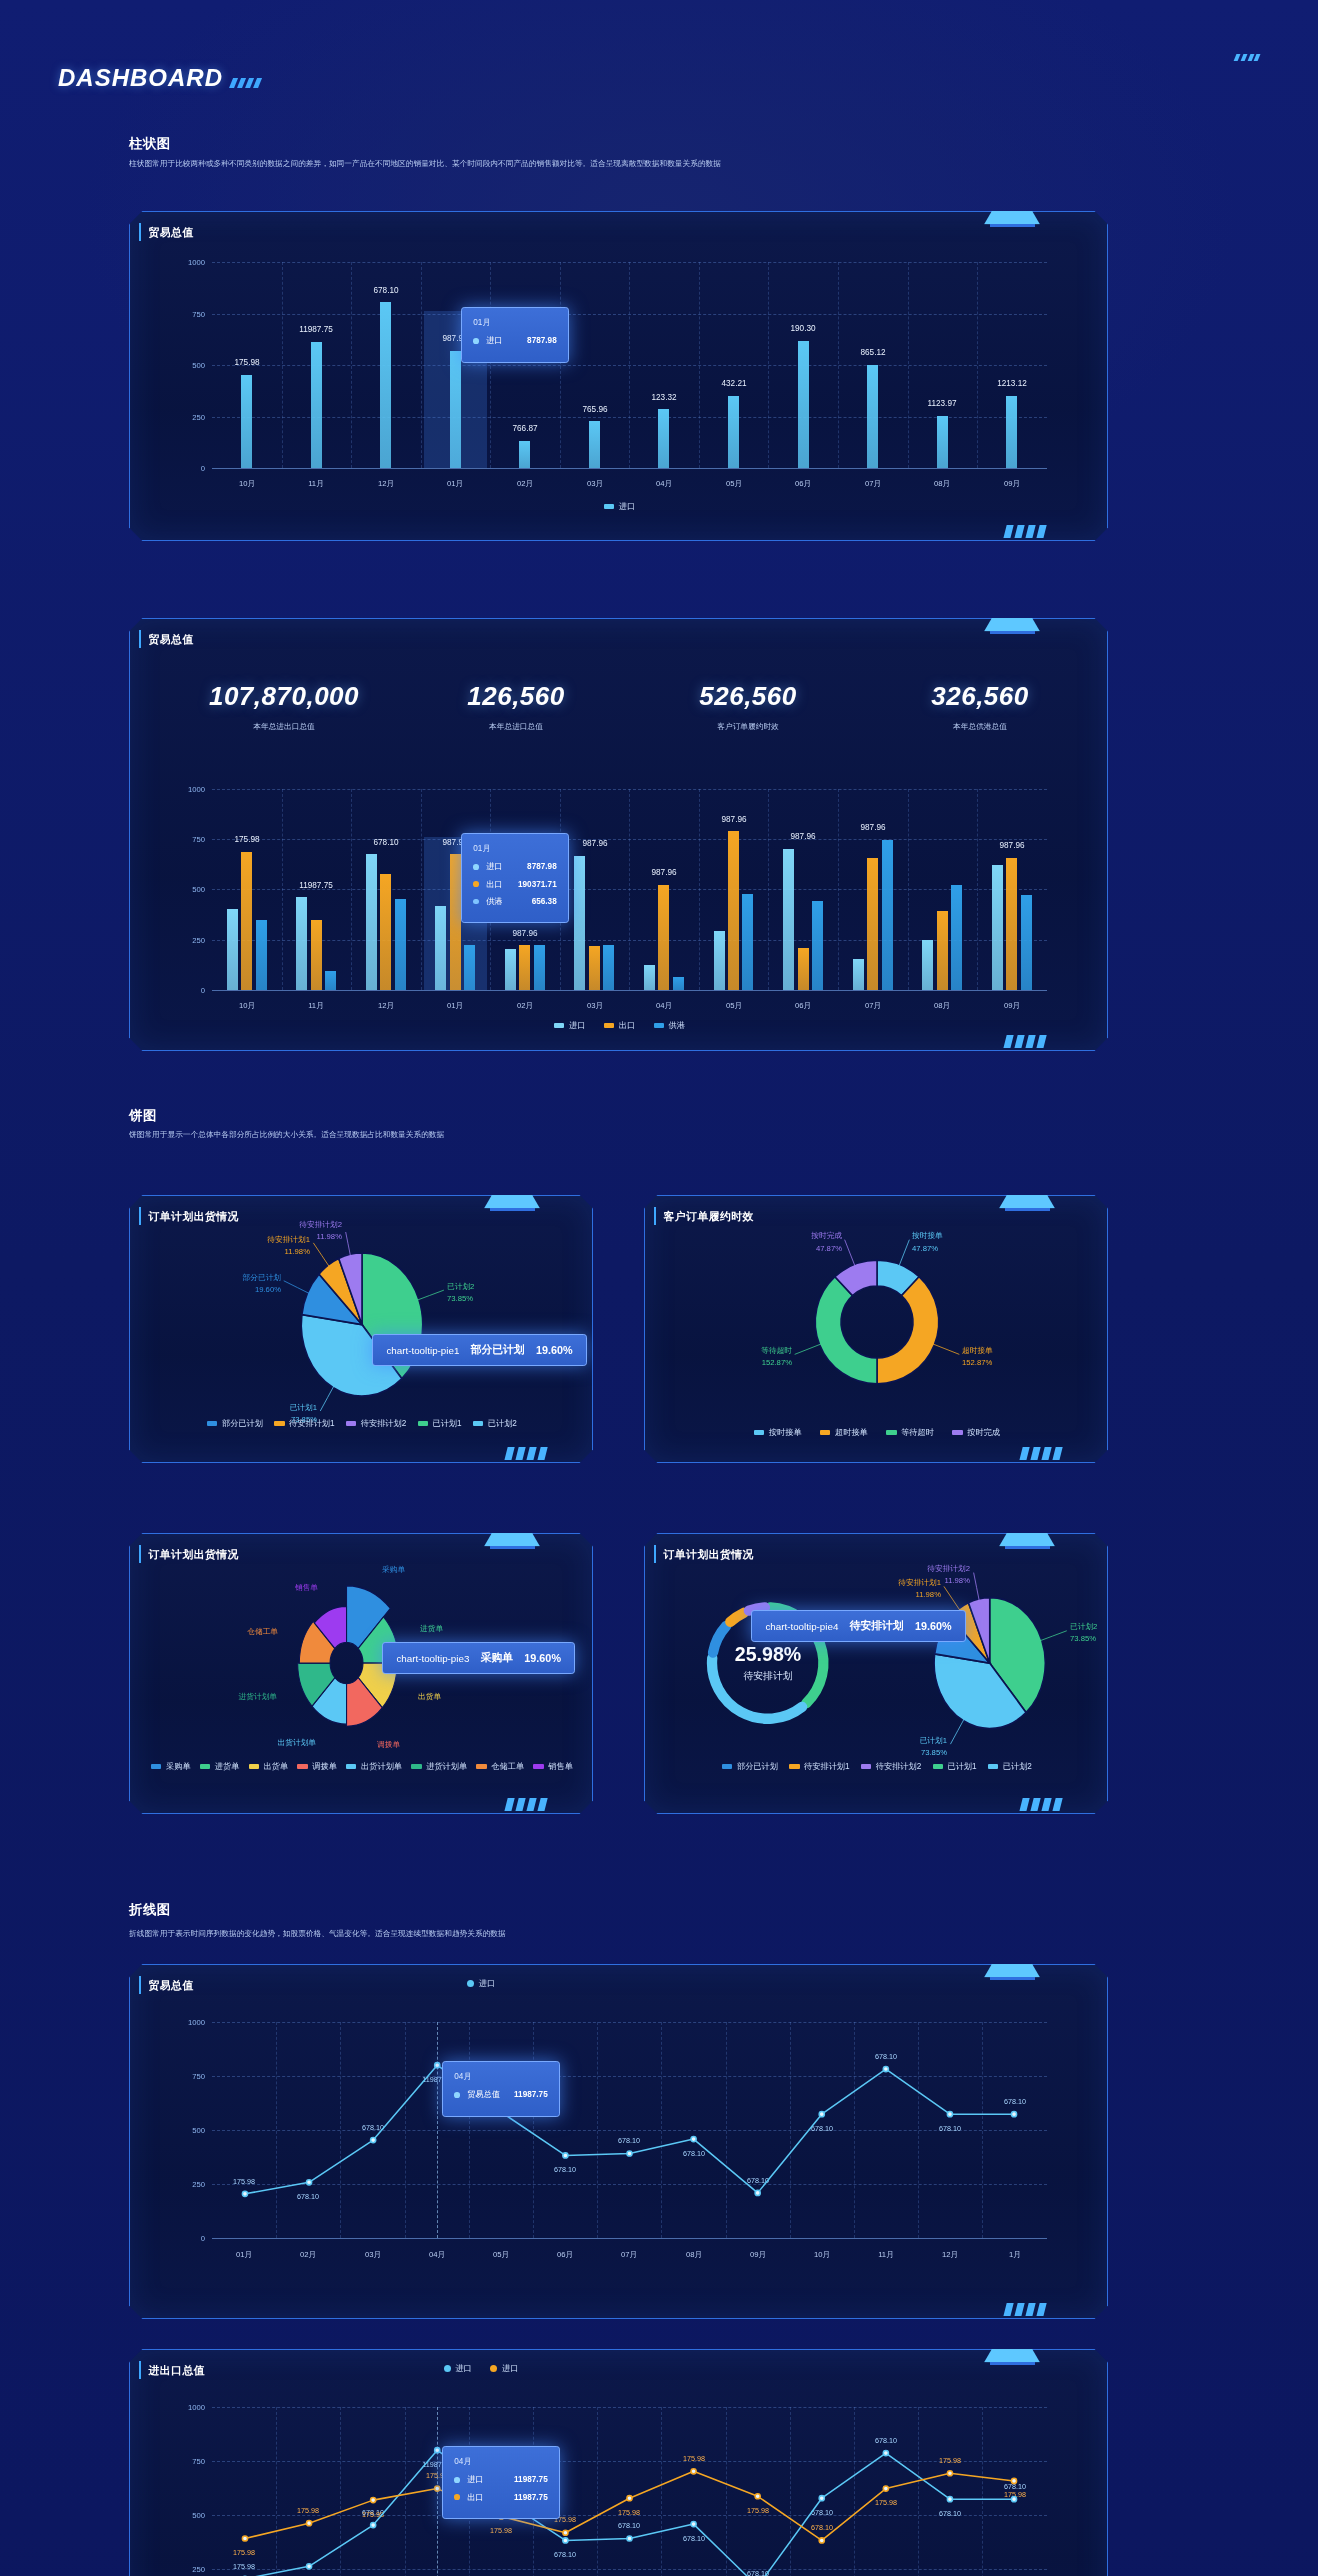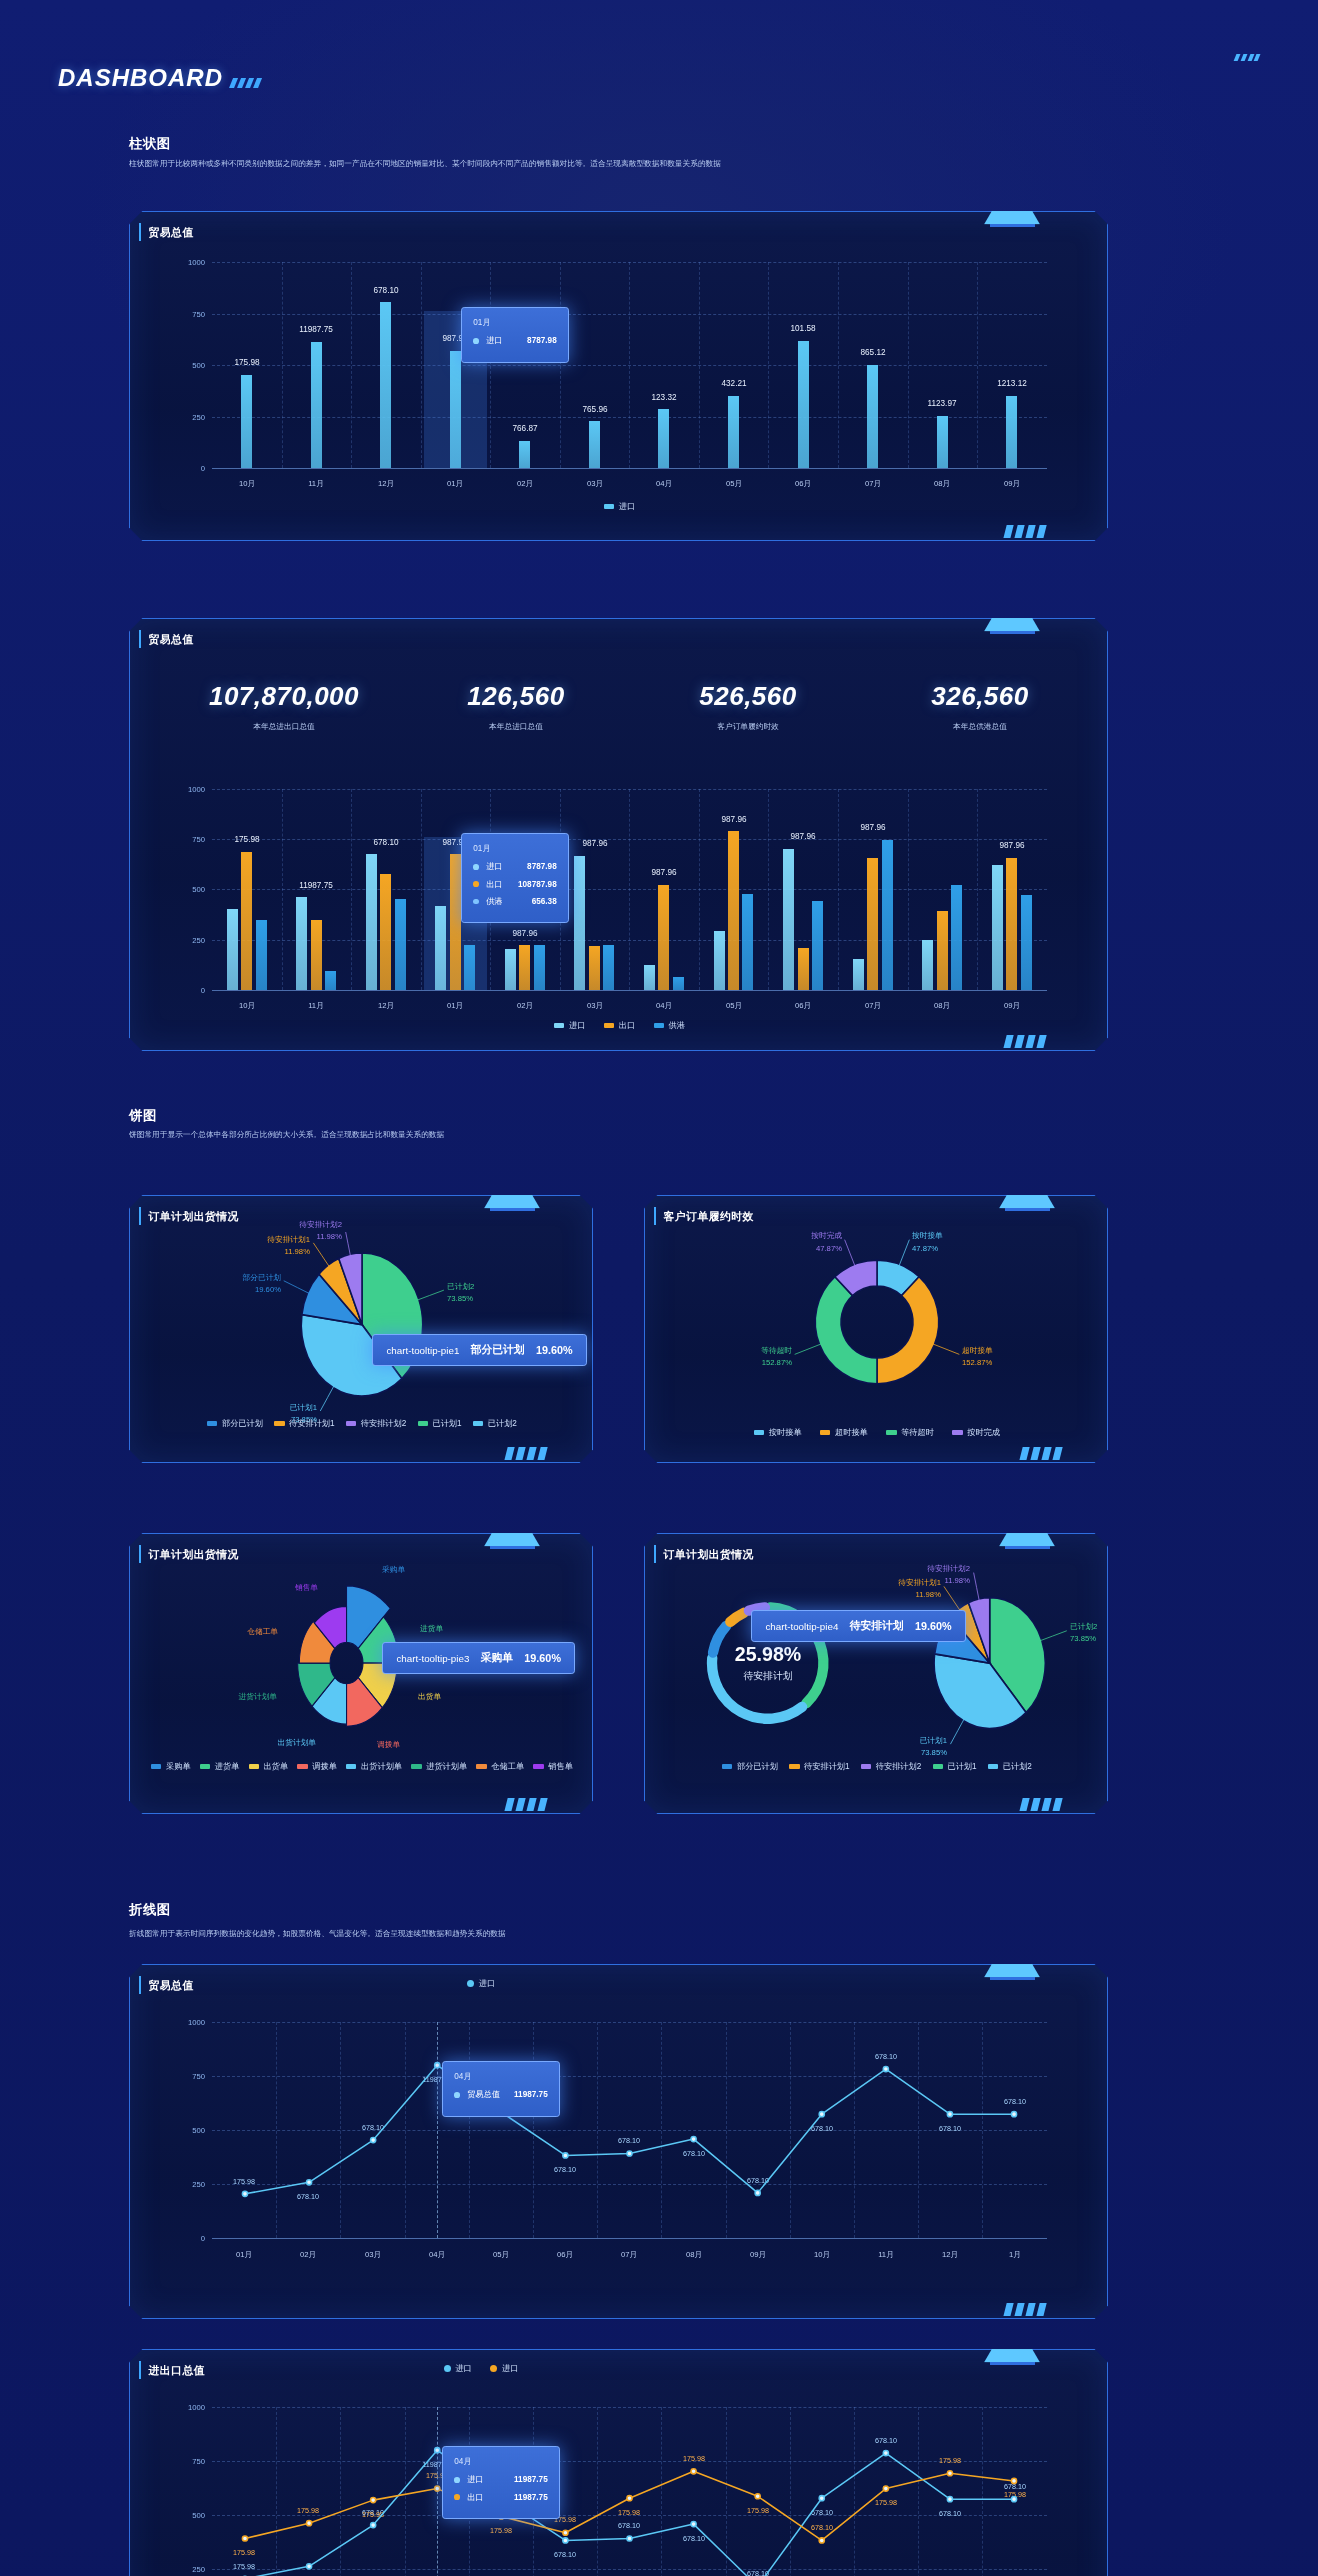--- a/index.html
+++ b/index.html
@@ -167,21 +167,21 @@
         <div class="bar" style="left:377px;width:11.3px;height:47px;background:linear-gradient(180deg,#5bc8f5,#5bc8f5cc);"></div>
         <div class="bar-label" style="left:383px;top:143px;">765.96</div>
         <div class="xtick" style="left:383px;top:217px;">03月</div>
         <div class="bar" style="left:446px;width:11.3px;height:59px;background:linear-gradient(180deg,#5bc8f5,#5bc8f5cc);"></div>
         <div class="bar-label" style="left:452px;top:131px;">123.32</div>
         <div class="xtick" style="left:452px;top:217px;">04月</div>
         <div class="bar" style="left:516px;width:11.3px;height:72px;background:linear-gradient(180deg,#5bc8f5,#5bc8f5cc);"></div>
         <div class="bar-label" style="left:522px;top:117px;">432.21</div>
         <div class="xtick" style="left:522px;top:217px;">05月</div>
         <div class="bar" style="left:586px;width:11.3px;height:127px;background:linear-gradient(180deg,#5bc8f5,#5bc8f5cc);"></div>
-        <div class="bar-label" style="left:591px;top:62px;">101.58</div>
+        <div class="bar-label" style="left:591px;top:62px;">190.30</div>
         <div class="xtick" style="left:591px;top:217px;">06月</div>
         <div class="bar" style="left:655px;width:11.3px;height:103px;background:linear-gradient(180deg,#5bc8f5,#5bc8f5cc);"></div>
         <div class="bar-label" style="left:661px;top:86px;">865.12</div>
         <div class="xtick" style="left:661px;top:217px;">07月</div>
         <div class="bar" style="left:725px;width:11.3px;height:52px;background:linear-gradient(180deg,#5bc8f5,#5bc8f5cc);"></div>
         <div class="bar-label" style="left:730px;top:137px;">1123.97</div>
         <div class="xtick" style="left:730px;top:217px;">08月</div>
         <div class="bar" style="left:794px;width:11.3px;height:72px;background:linear-gradient(180deg,#5bc8f5,#5bc8f5cc);"></div>
         <div class="bar-label" style="left:800px;top:117px;">1213.12</div>
         <div class="xtick" style="left:800px;top:217px;">09月</div>
@@ -315,21 +315,21 @@
         <div class="tip" style="left:249px;top:44px;width:108px;">
           <div class="t-hd">01月</div>
           <div class="t-row">
             <span class="d" style="background:#8fd6ff"></span>
             <span class="n">进口</span>
             <span class="v">8787.98</span>
           </div>
           <div class="t-row">
             <span class="d" style="background:#f5a623"></span>
             <span class="n">出口</span>
-            <span class="v">108787.98</span>
+            <span class="v">190371.71</span>
           </div>
           <div class="t-row">
             <span class="d" style="background:#7fc4ff"></span>
             <span class="n">供港</span>
             <span class="v">656.38</span>
           </div>
         </div>
       </div>
     <div id="leg-bar2" class="legend" style="left:0; top:401px; width:979px;">
         <div class="lg">

